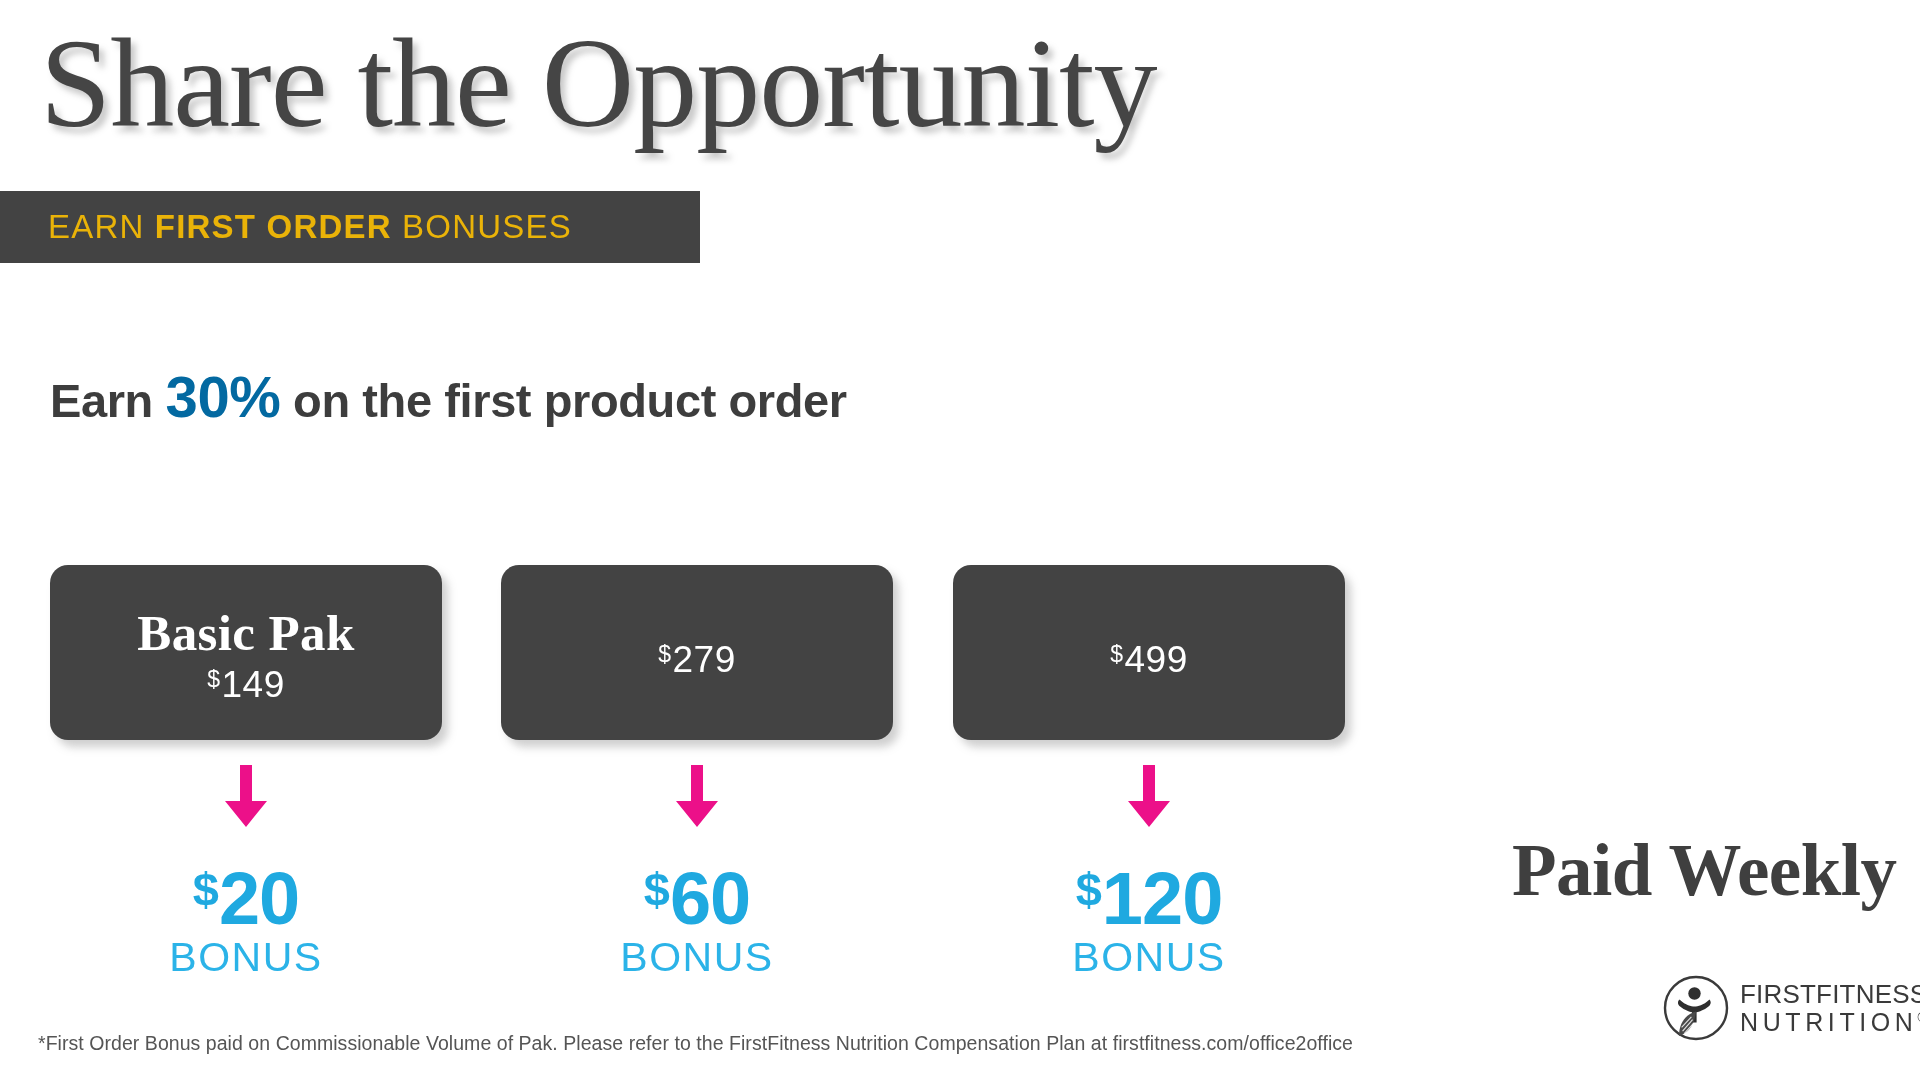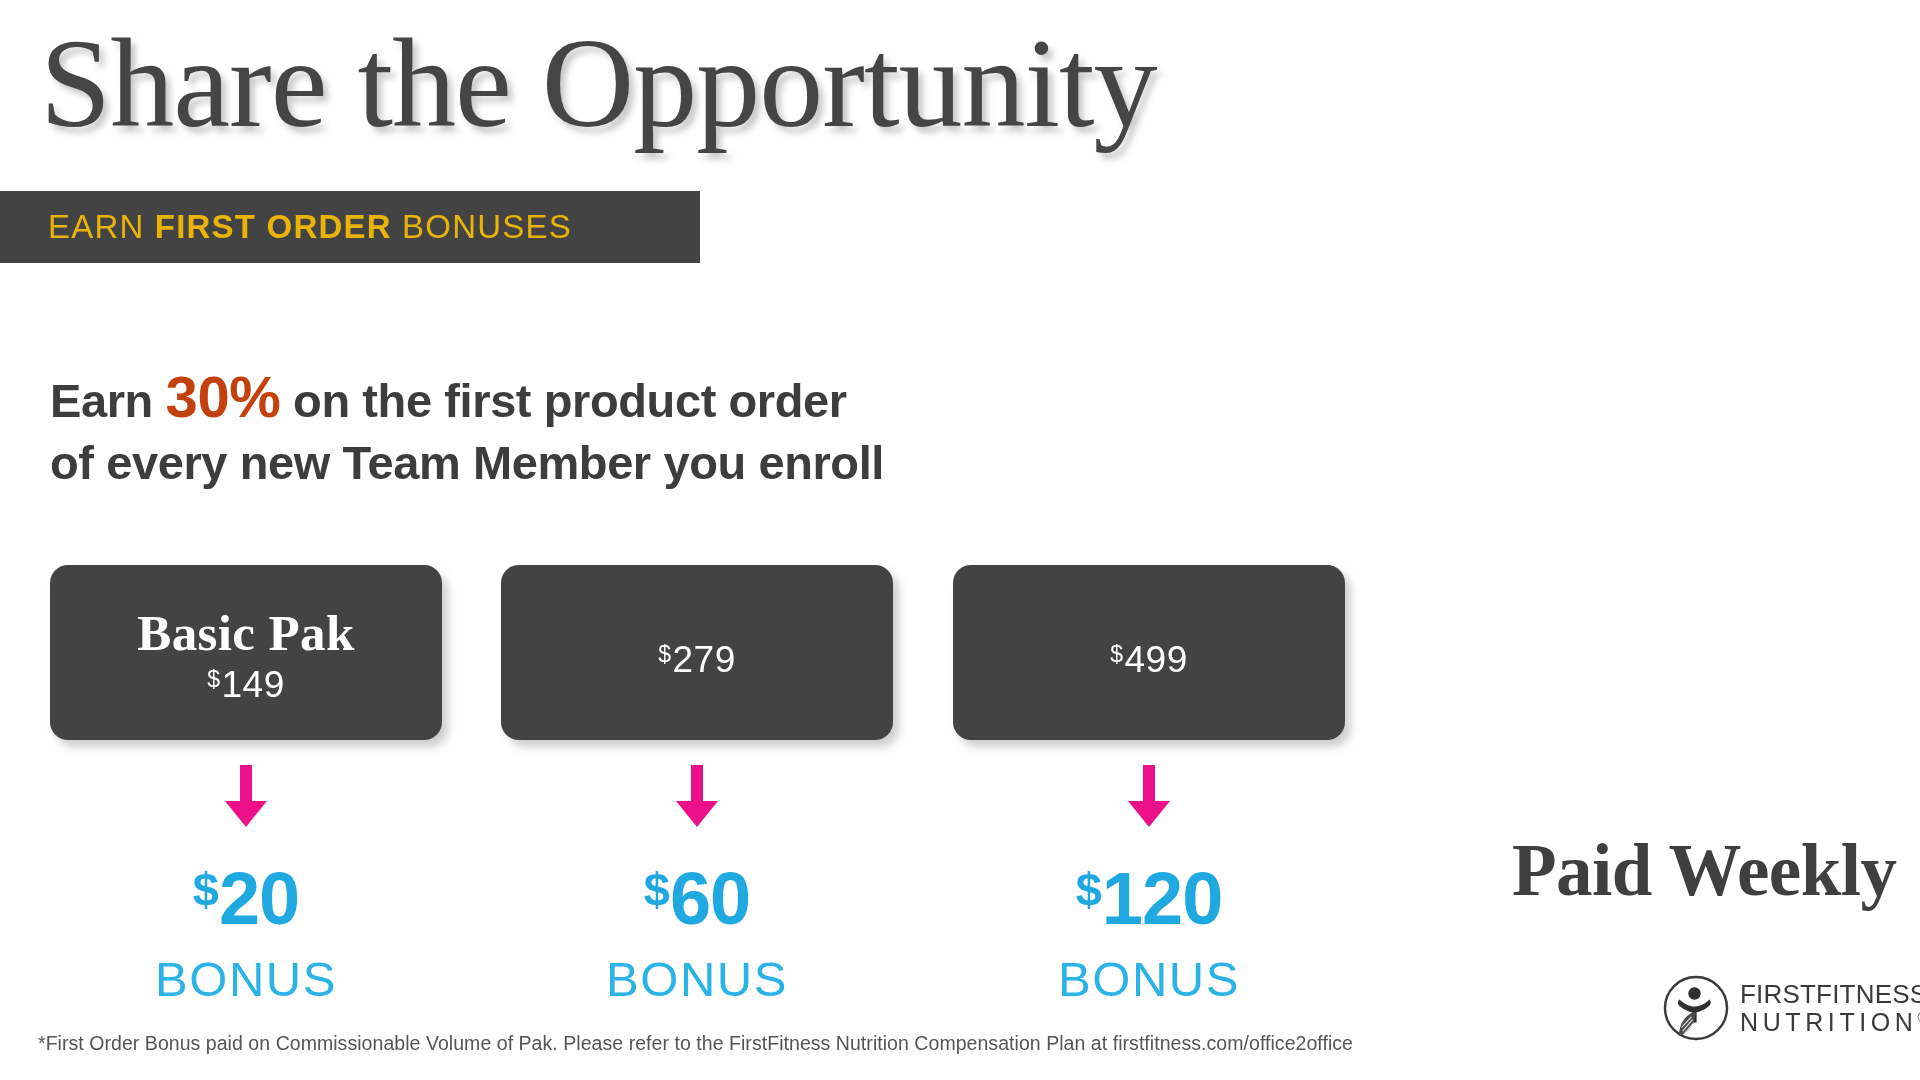--- a/index.html
+++ b/index.html
@@ -65,21 +65,21 @@
     position: absolute;
     left: 50px;
     top: 360px;
     font-size: 47px;
     font-weight: 700;
     line-height: 1.26;
     color: #3d3d3d;
     letter-spacing: -0.4px;
     white-space: nowrap;
   }
-  .headline .accent { color: #c2410c; font-size: 58px; font-weight: 700; }
+  .headline .accent { color: #0369a1; font-size: 58px; font-weight: 700; }
   .headline-line { display: block; }
 
   
   .paks {
     position: absolute;
     left: 50px;
     top: 565px;
     width: 1340px;
     height: 175px;
   }
@@ -163,25 +163,25 @@
   .bonus-amount .cur {
     font-size: 47px;
     line-height: 1;
     position: relative;
     top: 3px;
     margin-right: 1px;
     font-weight: 800;
   }
   .bonus-label {
     color: #2bb3e8;
-    font-size: 49px;
+    font-size: 41px;
     font-weight: 300;
     letter-spacing: 1.5px;
     line-height: 1.12;
-    margin-top: 18px;
+    margin-top: 1px;
   }
 
   
   .paid-weekly {
     position: absolute;
     left: 1512px;
     top: 834px;
     font-family: "Liberation Serif", "DejaVu Serif", serif;
     font-weight: 700;
     font-size: 73px;
@@ -245,21 +245,20 @@
 <div class="slide">
 
   <div class="slide-title">Share the Opportunity</div>
 
   <div class="ribbon">
     <div class="ribbon-text"><span>EARN </span><b>FIRST ORDER</b><span> BONUSES</span></div>
   </div>
 
   <div class="headline">
     <span class="headline-line"><span>Earn </span><span class="accent">30%</span><span> on the first product order</span></span>
-    <span class="headline-line">of every new Team Member you enroll</span>
   </div>
 
   <div class="paks">
 
     <div class="pak-col c0">
       <div class="pak-card">
         <div class="pak-name">Basic Pak</div>
         <div class="pak-price">
           <span class="cur">$</span>
             <span>149</span>

